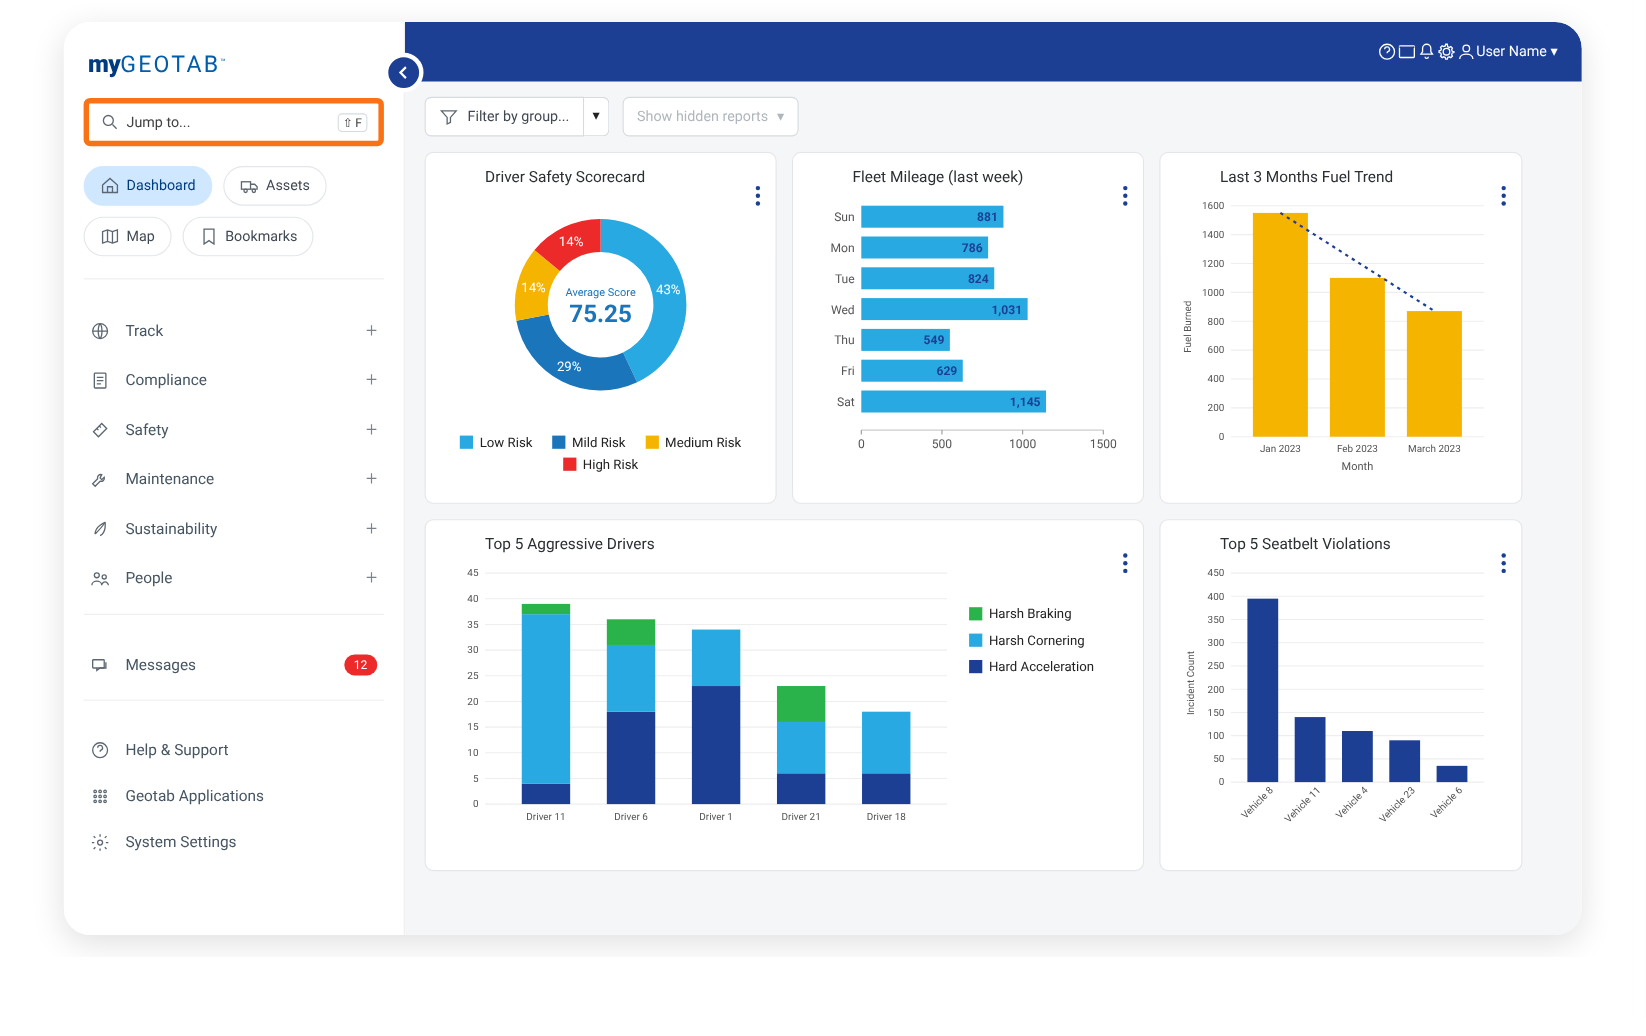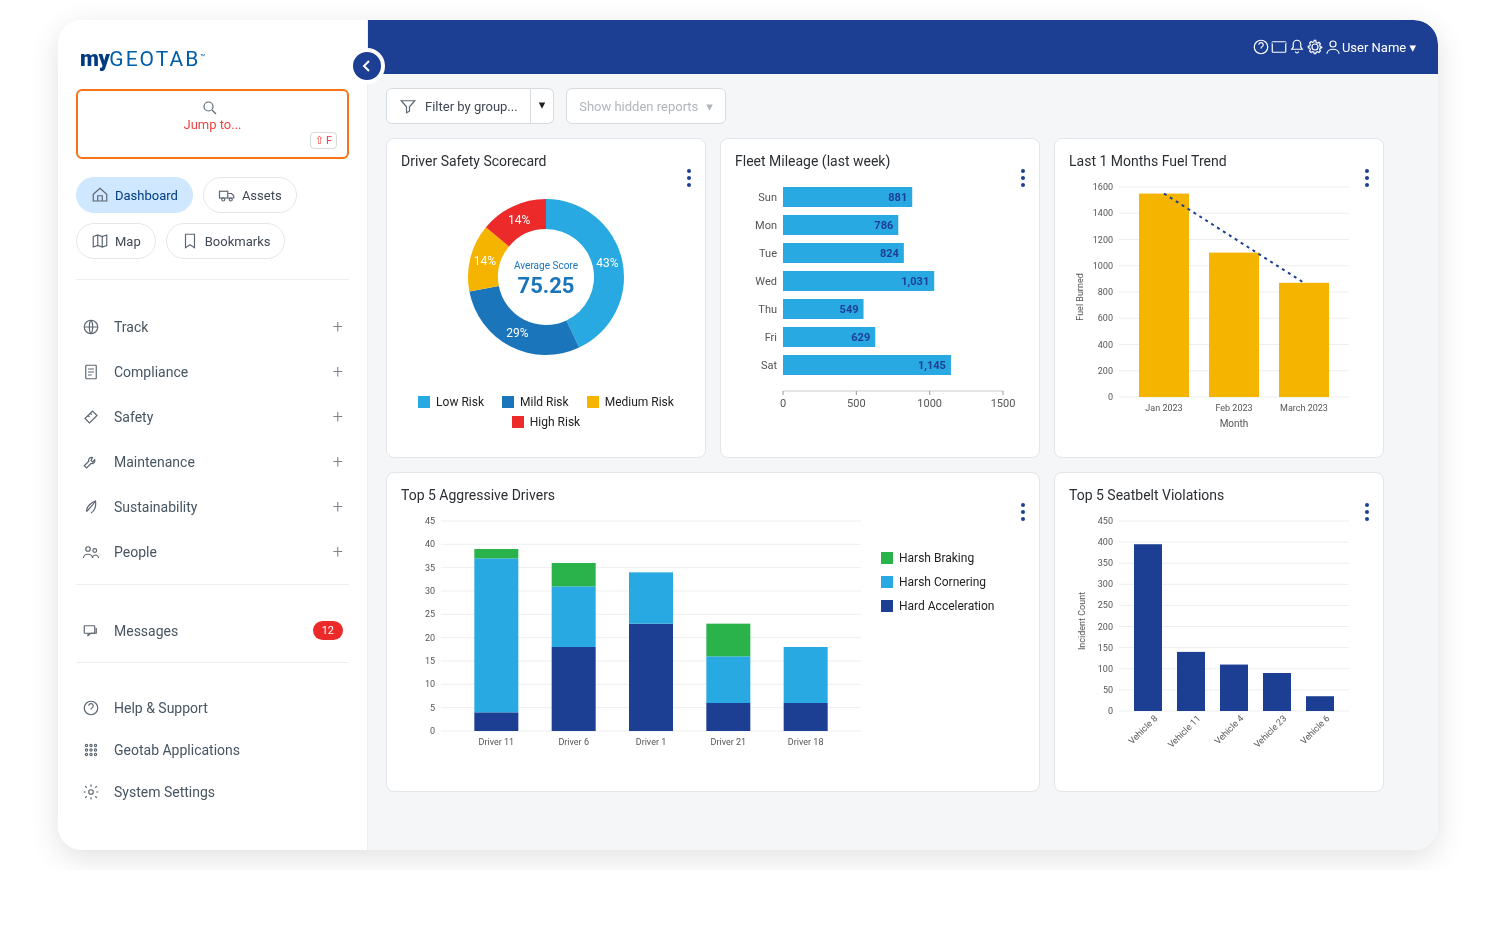--- a/index.html
+++ b/index.html
@@ -3,21 +3,21 @@
 <meta charset="utf-8">
 <style>
 * { box-sizing: border-box; margin: 0; padding: 0; }
 body { font-family: -apple-system, "Segoe UI", Roboto, sans-serif; background: #fff; color: #222; }
 .app { display: flex; width: 1380px; height: 830px; margin: 20px auto; border-radius: 24px; box-shadow: 0 8px 30px rgba(0,0,0,.12); overflow: hidden; position: relative; }
 .sidebar { width: 310px; background: #fff; padding: 22px 18px; position: relative; border-right: 1px solid #eee; }
 .logo { margin: 4px 4px 18px; }
 .logo-my { font-weight: 900; font-size: 22px; color: #003b81; letter-spacing: -0.5px; }
 .logo-g  { font-weight: 400; font-size: 21px; color: #005daa; letter-spacing: 2px; }
 .logo-tm { font-size: 8px; vertical-align: super; color: #005daa; }
-.jump { display:flex; align-items:center; border:2px solid #f97316; border-radius:6px; padding:8px 10px; color:#ef4444; font-size:13px; margin-bottom:18px;flex-direction:column; }
+.jump { display:flex; align-items:center; border:5px solid #f97316; border-radius:6px; padding:8px 10px; color:#404040; font-size:13px; margin-bottom:18px; }
 .jump svg { margin-right:6px; }
 .jump-key { margin-left:auto; font-size:11px; border:1px solid #d6dbe0; border-radius:4px; padding:1px 4px; display:flex; align-items:center; gap:2px; }
 .tab-row { display:flex; gap:10px; flex-wrap:wrap; margin-bottom:20px; }
 .pill { display:flex; align-items:center; gap:6px; border-radius:999px; padding:8px 14px; font-size:13px; cursor:pointer; border:1px solid #e2e6ea; color:#404853; }
 .pill.active { background:#cfe7ff; color:#003b81; border-color:#cfe7ff; }
 .nav-sec { border-top:1px solid #eee; margin-top:10px; padding-top:24px; }
 .nav-item { display:flex; align-items:center; gap:14px; padding:12px 6px; color:#465562; font-size:14px; cursor:pointer; }
 .nav-item .plus { margin-left:auto; font-size:18px; color:#7a838c; font-weight:300; }
 .badge { background:#ec2a2a; color:#fff; border-radius:999px; font-size:11px; padding:3px 9px; margin-left:auto; }
 .collapse { position:absolute; right:-18px; top:28px; width:36px; height:36px; border-radius:50%; background:#1c3f94; border:4px solid #fff; display:flex; align-items:center; justify-content:center; color:#fff; z-index:10; cursor:pointer; }
@@ -25,21 +25,21 @@
 .topbar { background:#1c3f94; height:54px; display:flex; align-items:center; justify-content:flex-end; padding-right:22px; color:#fff; border-top-right-radius:24px; }
 .topbar span.user { font-size:13px; }
 .filters { padding:14px 18px; display:flex; gap:12px; font-size:13px; }
 .filter-btn { display:flex; align-items:center; gap:8px; background:#fff; border:1px solid #d6dbe0; border-radius:6px; padding:8px 12px; color:#404853; cursor:pointer; }
 .filter-btn.dim { color:#b0b6bc; }
 .filter-drop { border:1px solid #d6dbe0; border-left:none; border-radius:0 6px 6px 0; background:#fff; padding:8px 8px; cursor:pointer; }
 .filter-grp { display:flex; }
 .filter-grp .filter-btn { border-radius:6px 0 0 6px; }
 .cards { flex:1; padding:0 18px 18px; display:grid; grid-template-columns: 320px 320px 330px; grid-template-rows: 320px 320px; gap:14px; overflow:auto; }
 .card { background:#fff; border:1px solid #e2e6ea; border-radius:8px; padding:14px 14px 10px; position:relative; }
-.card-title { font-size:14px; color:#2b2f33; margin-bottom:8px; }
+.card-title { font-size:14px; color:#2b2f33; margin-bottom:8px;margin-left:40px; }
 .more { position:absolute; top:30px; right:14px; display:flex; flex-direction:column; gap:3px; cursor:pointer; }
 .more span { width:4px; height:4px; border-radius:50%; background:#1c3f94; }
 .card.wide { grid-column: 1 / span 2; }
 .legend { display:flex; flex-wrap:wrap; gap:6px 18px; font-size:12px; margin-top:4px; justify-content:center; }
 .li { display:flex; align-items:center; gap:6px; }
 .sw { width:12px; height:12px; }
 svg text { font-family: inherit; }
 .ic { width:18px; height:18px; stroke:#5d6772; stroke-width:1.6; fill:none; flex-shrink:0; }
 .ic.top { stroke:#fff; }
 </style>
@@ -300,21 +300,21 @@
             <line x1="121.33333333333333" y1="214" x2="121.33333333333333" y2="218" stroke="#999"></line>
             <text x="121.33333333333333" y="230" font-size="11" fill="#555" text-anchor="middle">500</text>
             <line x1="194.66666666666666" y1="214" x2="194.66666666666666" y2="218" stroke="#999"></line>
             <text x="194.66666666666666" y="230" font-size="11" fill="#555" text-anchor="middle">1000</text>
             <line x1="268" y1="214" x2="268" y2="218" stroke="#999"></line>
             <text x="268" y="230" font-size="11" fill="#555" text-anchor="middle">1500</text>
           </svg>
       </div>
 
       <div class="card">
-        <div class="card-title">Last 1 Months Fuel Trend</div>
+        <div class="card-title">Last 3 Months Fuel Trend</div>
         <div class="more">
             <span></span>
             <span></span>
             <span></span>
           </div>
         <svg id="fuel" width="300" height="270" viewBox="0 0 300 270">
             <line x1="50" y1="220" x2="280" y2="220" stroke="#eee"></line>
             <text x="44" y="223" font-size="9" fill="#555" text-anchor="end">0</text>
             <line x1="50" y1="193.75" x2="280" y2="193.75" stroke="#eee"></line>
             <text x="44" y="196.75" font-size="9" fill="#555" text-anchor="end">200</text>

